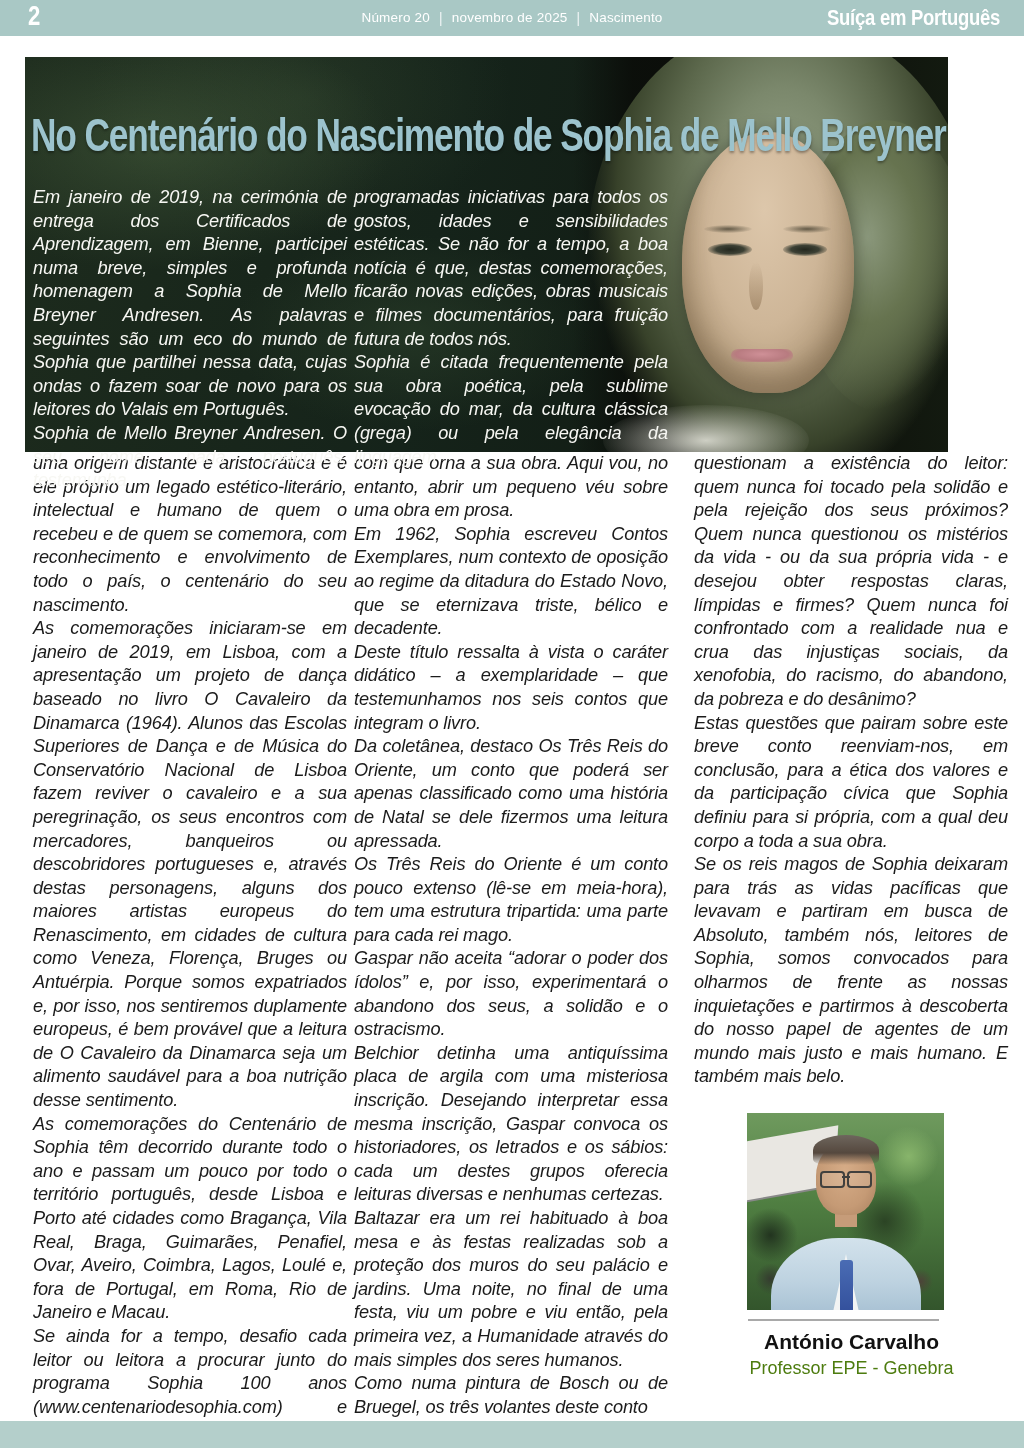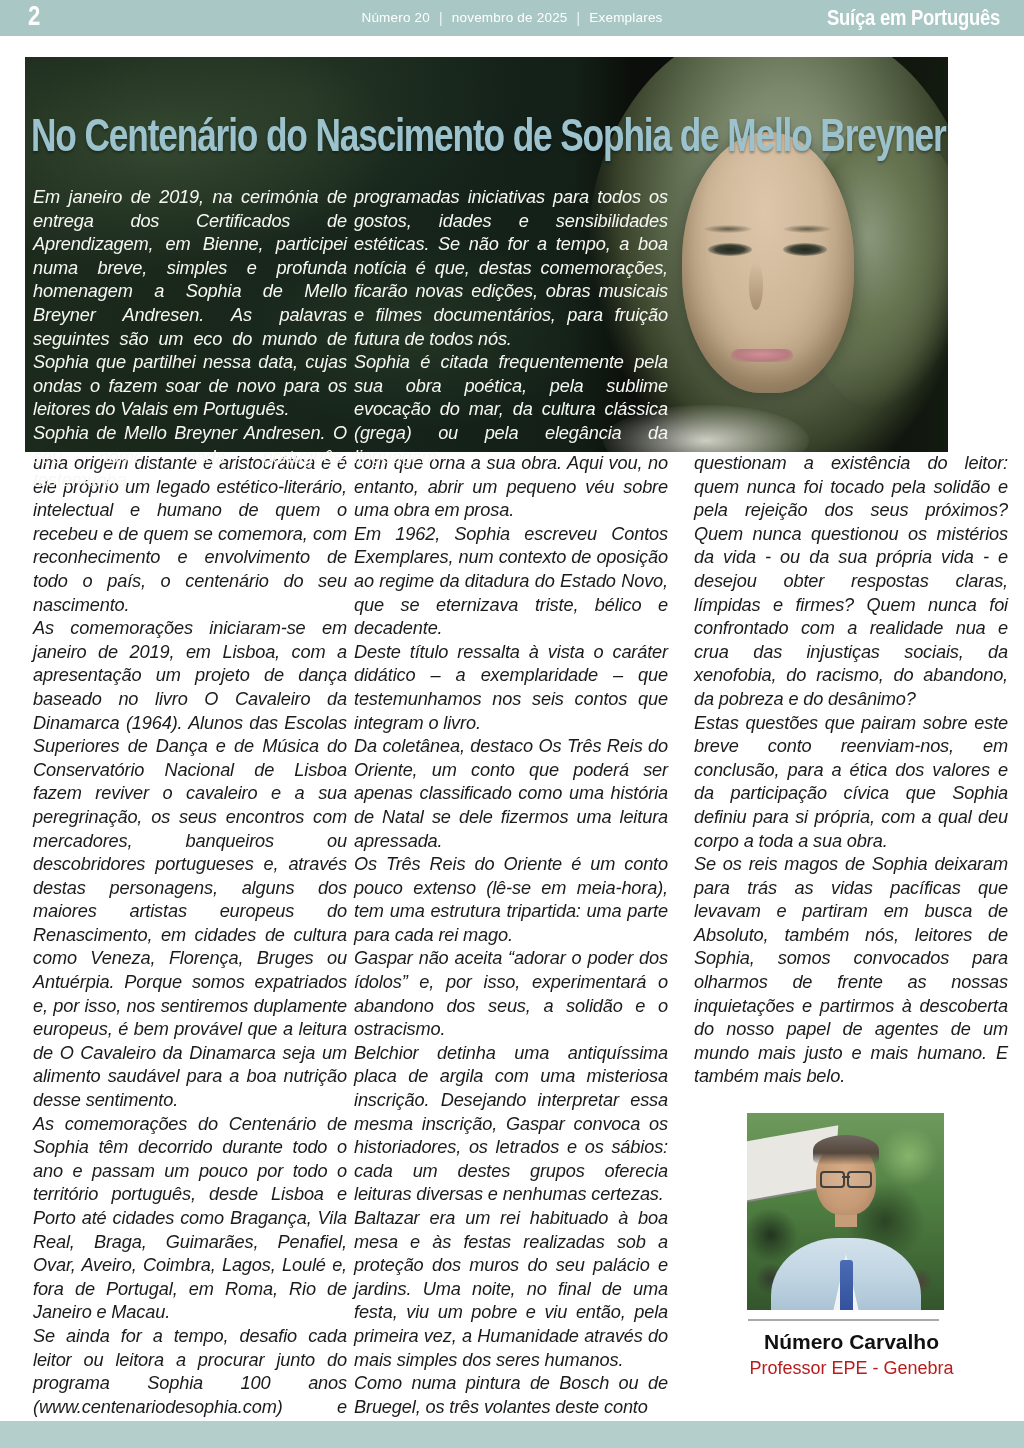--- a/index.html
+++ b/index.html
@@ -121,34 +121,34 @@
     background:linear-gradient(180deg,#6e665d 0%, #55483e 60%, rgba(70,58,48,0) 100%);}
   .ap-glasses{position:absolute; left:73px; top:58px; width:52px; height:14px;}
   .ap-glasses .lens{position:absolute; top:0; width:21px; height:13px; border:2px solid #41403e;
     border-radius:4px; background:rgba(255,255,255,.12);}
   .ap-glasses .lens.l{left:0;} .ap-glasses .lens.r{right:0;}
   .ap-glasses .bridge{position:absolute; left:22px; top:5px; width:8px; height:2px; background:#41403e;}
   .caption-line{position:absolute; left:748px; top:1319px; width:191px; height:2px; background:#a9a9a9;}
   .author-name{position:absolute; left:694px; top:1330px; width:315px; text-align:center;
     font-size:21px; font-weight:bold; color:#111;}
   .author-role{position:absolute; left:694px; top:1358px; width:315px; text-align:center;
-    font-size:18px; color:#b91c1c;}
+    font-size:18px; color:#4d7c0f;}
   
   .bottombar{position:absolute; left:0; right:0; bottom:0; height:27px;
     background:var(--footer_teal,#b4cfcb); z-index:5;}
 </style>
 </head>
 <body>
 
 <div class="page">
 
   <header class="topbar">
     <span class="pageno">2</span>
     <div class="top-center">
-      <span>Número 20</span><span class="sep">|</span><span>novembro de 2025</span><span class="sep">|</span><span>Exemplares</span>
+      <span>Número 20</span><span class="sep">|</span><span>novembro de 2025</span><span class="sep">|</span><span>Nascimento</span>
     </div>
     <span class="brand">Suíça em Português</span>
   </header>
 
   <section class="banner">
     <div class="sophia">
       <div class="bgfade"></div>
       <div class="hair"></div>
       <div class="curl-r"></div>
       <div class="face"></div>
@@ -195,18 +195,18 @@
     <div class="ap-tie"></div>
     <div class="ap-head"></div>
     <div class="ap-hair"></div>
     <div class="ap-glasses">
       <div class="lens l"></div>
       <div class="lens r"></div>
       <div class="bridge"></div>
     </div>
   </div>
   <div class="caption-line"></div>
-  <div class="author-name">Número Carvalho</div>
+  <div class="author-name">António Carvalho</div>
   <div class="author-role">Professor EPE - Genebra</div>
 
   <footer class="bottombar"></footer>
 
 </div>
 
 </body></html>

